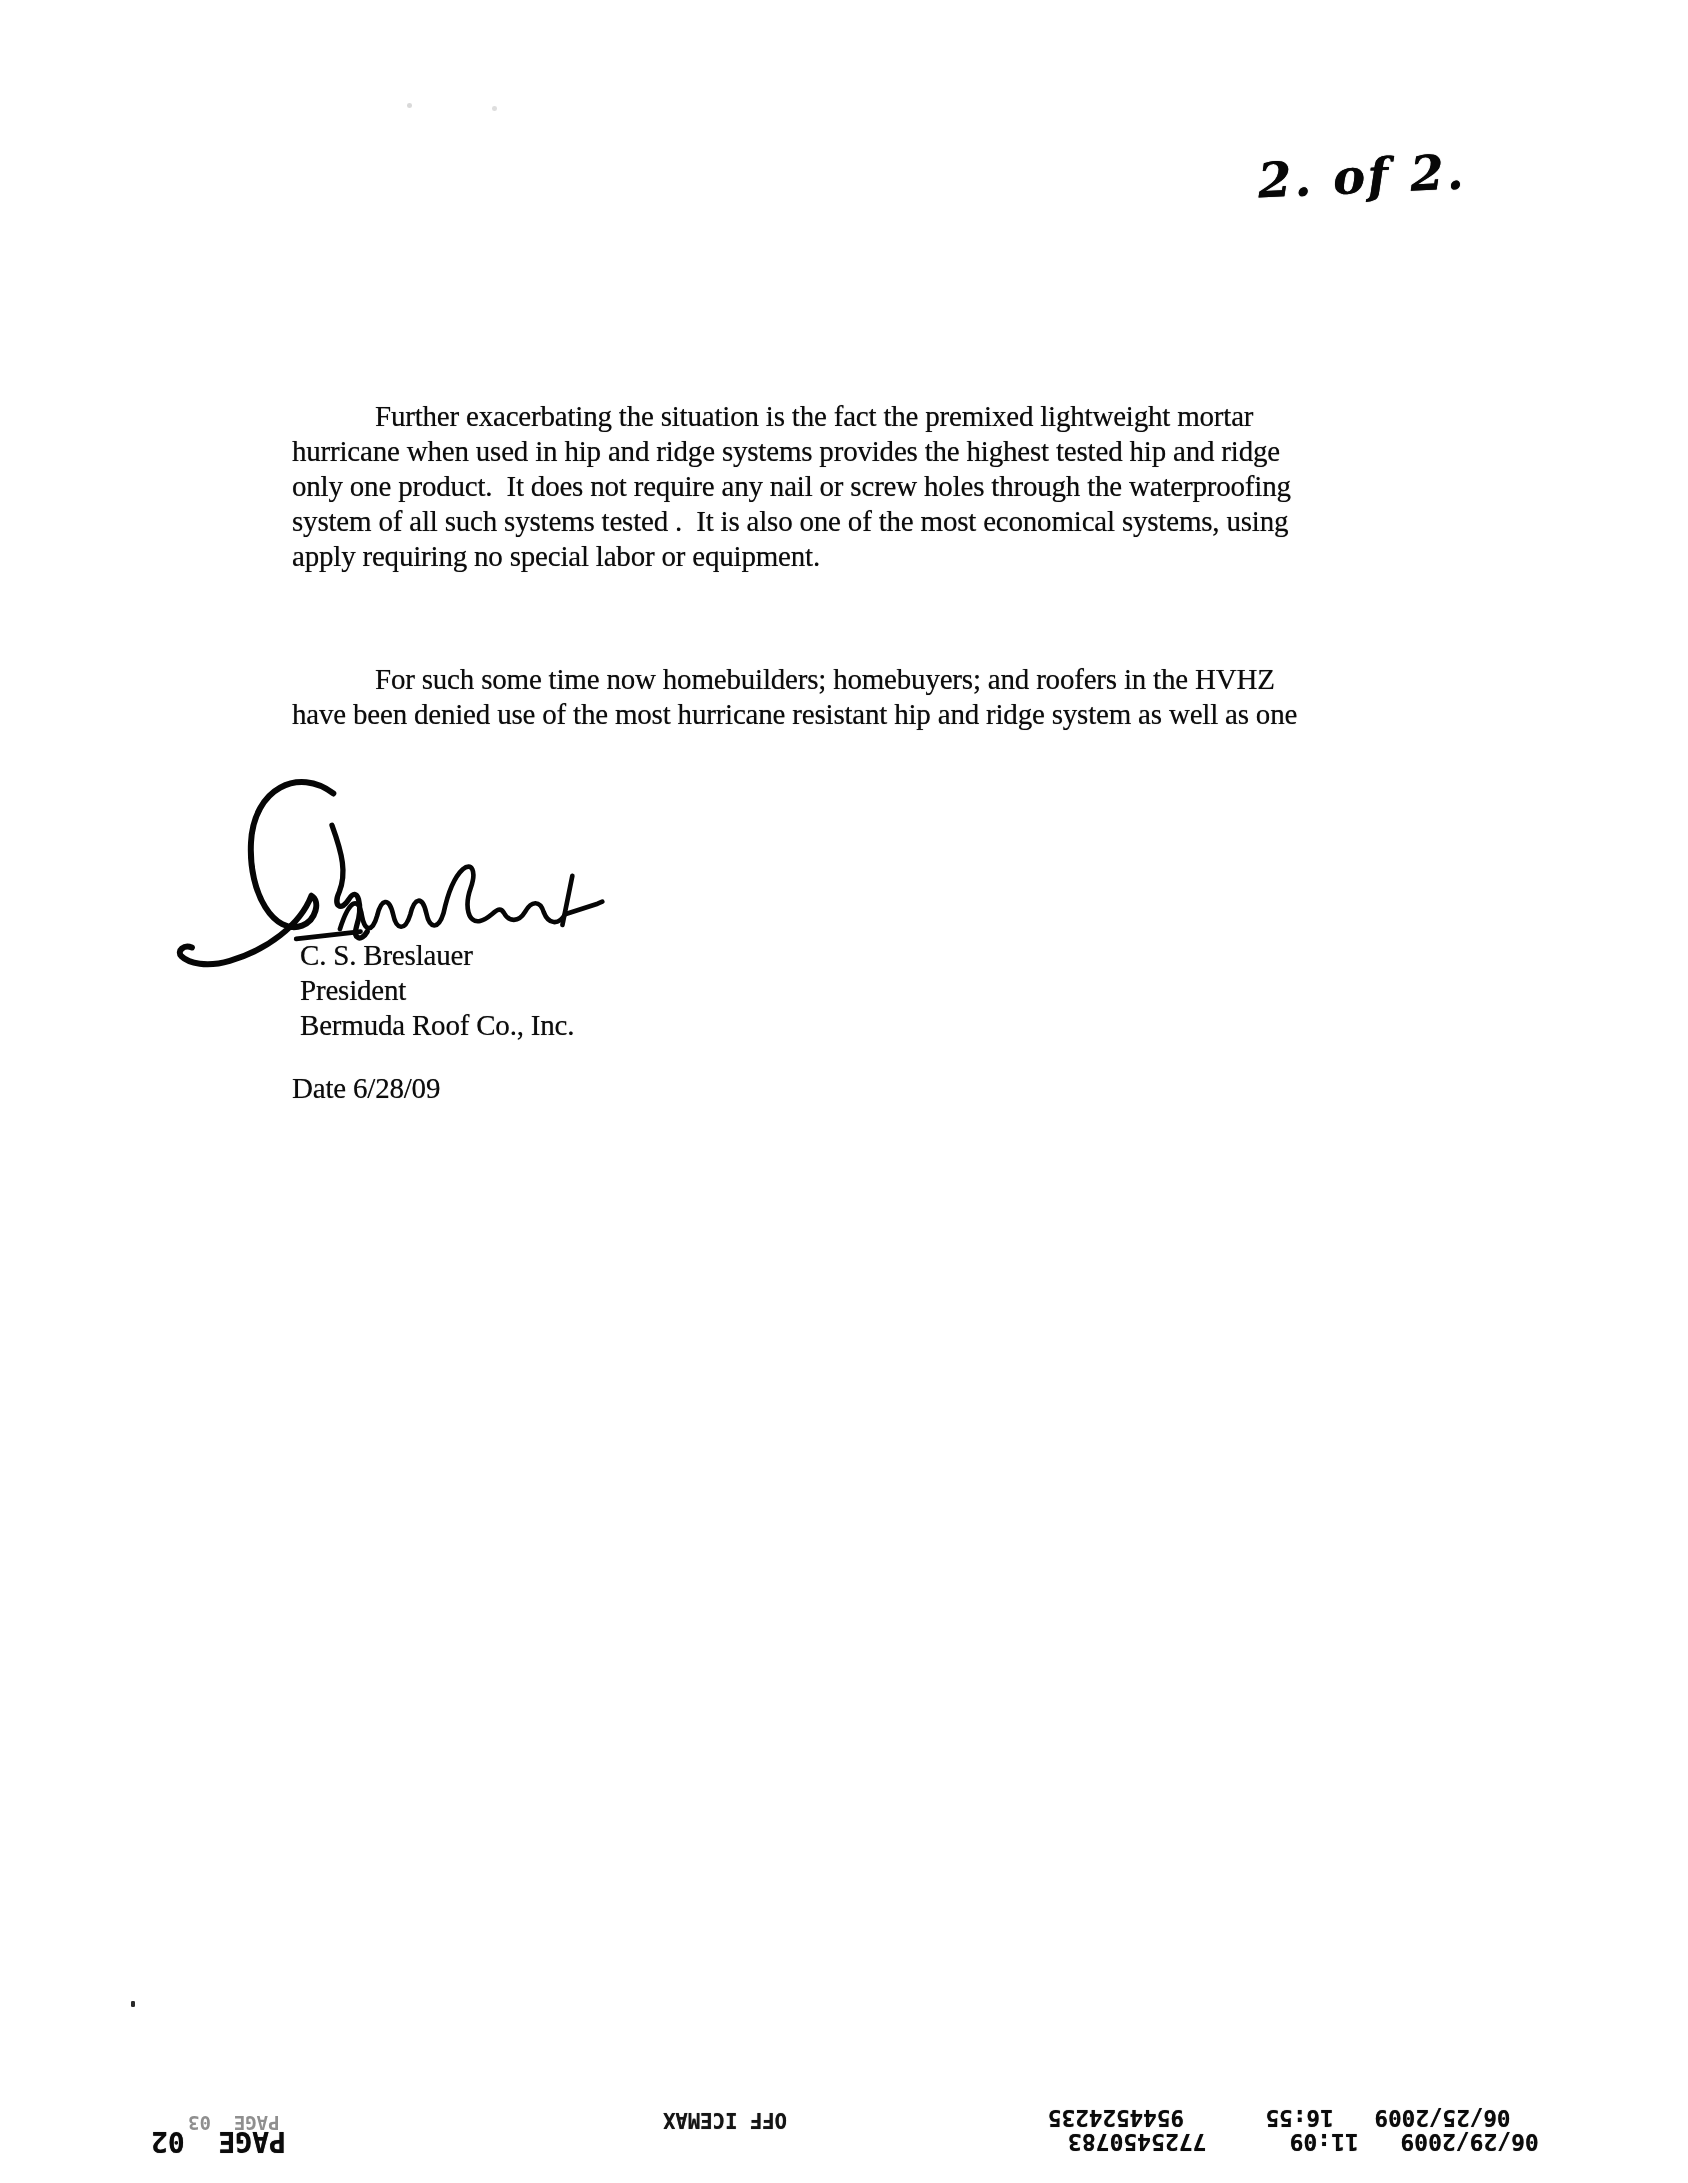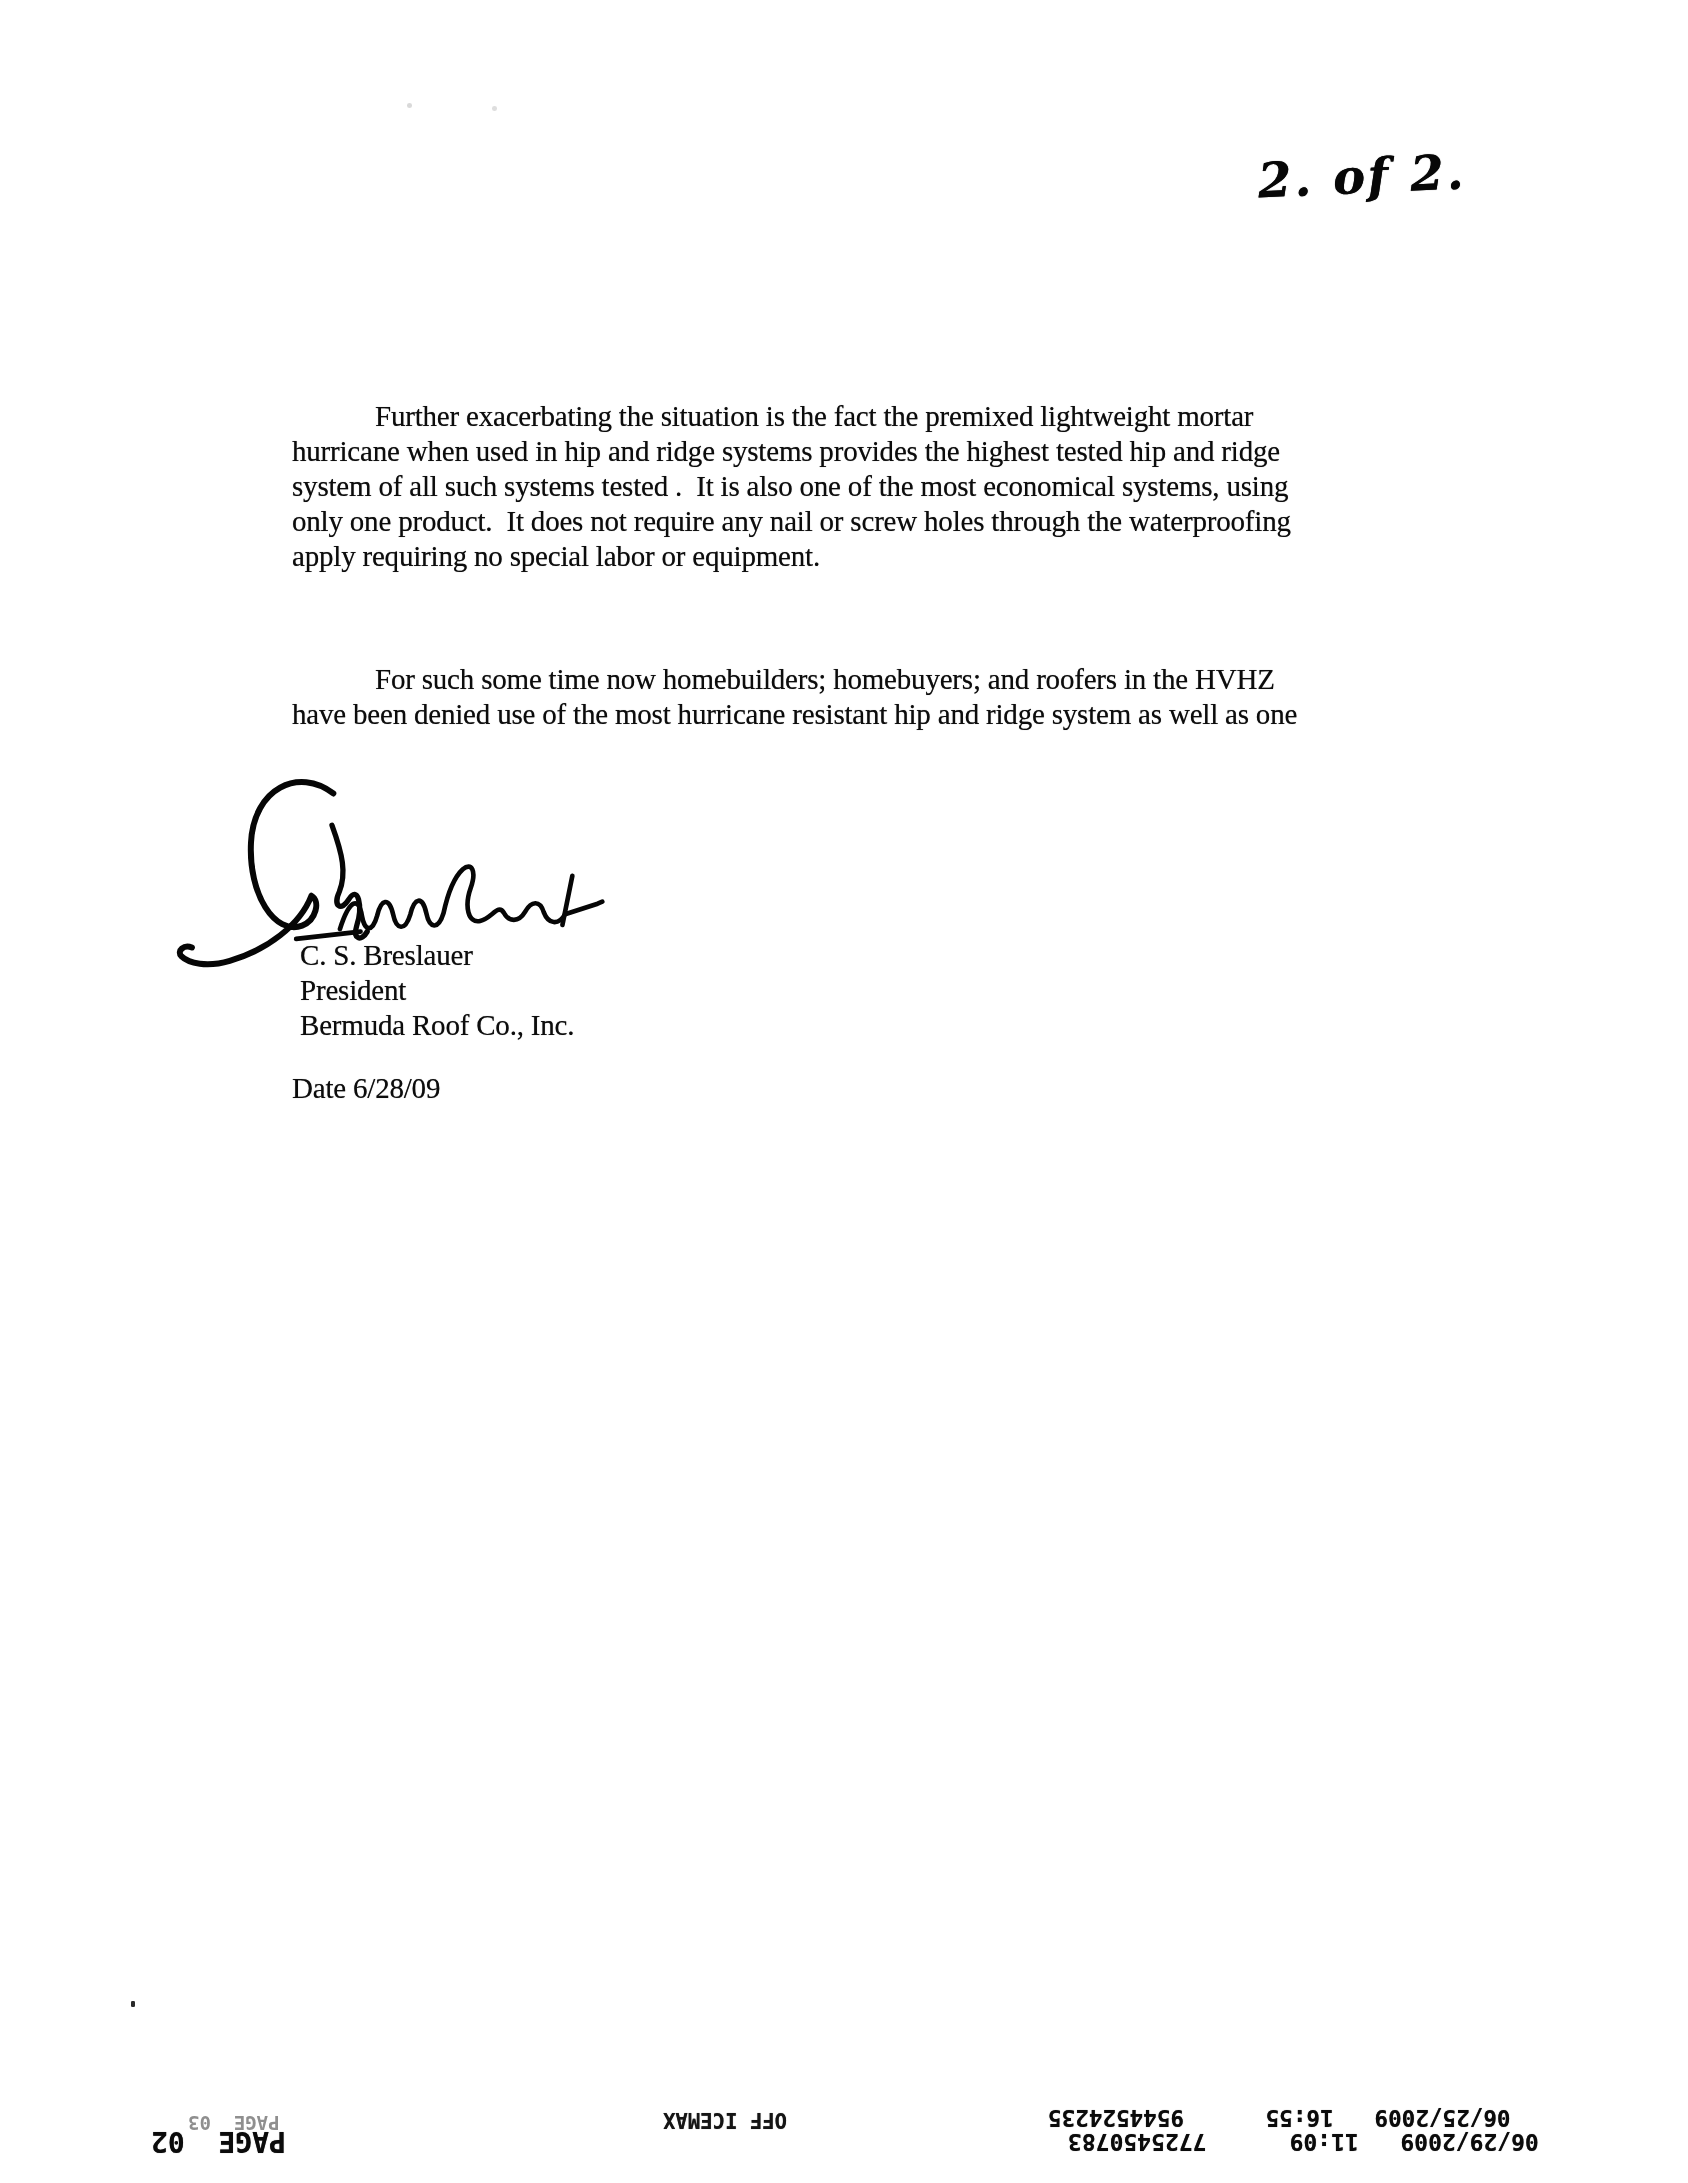--- a/index.html
+++ b/index.html
@@ -102,22 +102,22 @@
 
   <div class="hand-label">2. of 2.</div>
 
   <div class="speck speck-a"></div>
   <div class="speck speck-b"></div>
   <div class="speck speck-c"></div>
 
   <div class="bodytext para1">
     <div class="line indent">Further exacerbating the situation is the fact the premixed lightweight mortar</div>
     <div class="line">hurricane when used in hip and ridge systems provides the highest tested hip and ridge</div>
+    <div class="line">only one product.  It does not require any nail or screw holes through the waterproofing</div>
     <div class="line">system of all such systems tested .  It is also one of the most economical systems, using</div>
-    <div class="line">only one product.  It does not require any nail or screw holes through the waterproofing</div>
     <div class="line">apply requiring no special labor or equipment.</div>
   </div>
 
   <div class="bodytext para2">
     <div class="line indent">For such some time now homebuilders; homebuyers; and roofers in the HVHZ</div>
     <div class="line">have been denied use of the most hurricane resistant hip and ridge system as well as one</div>
   </div>
 
 
   <svg class="signature-svg" viewBox="0 0 750 320" xmlns="http://www.w3.org/2000/svg">

